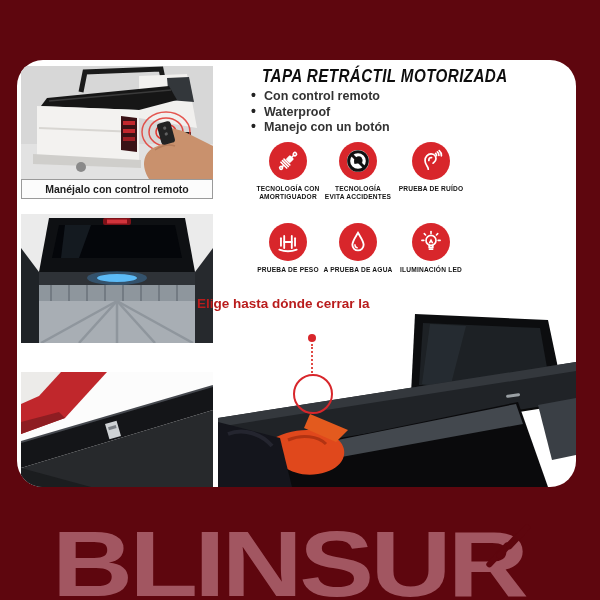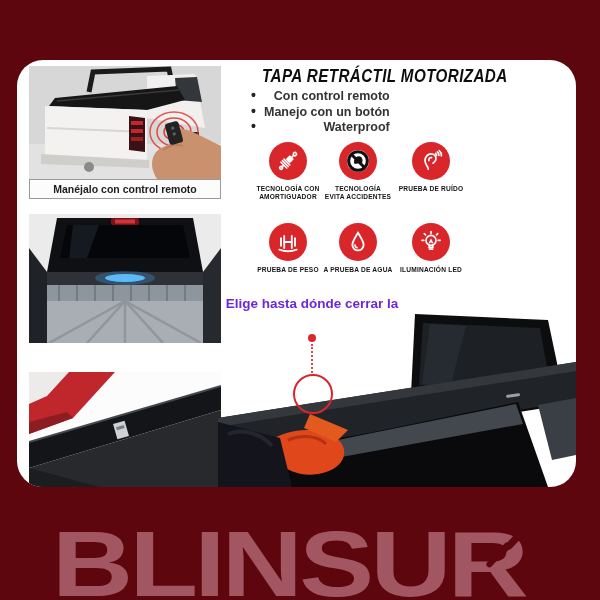--- a/index.html
+++ b/index.html
@@ -1,39 +1,39 @@
 <!DOCTYPE html>
 <html><head>
 <meta charset="utf-8">
 <style>
   html,body{margin:0;padding:0;}
   .stage{position:relative;width:600px;height:600px;overflow:hidden;background:#5e060e;
          font-family:"Liberation Sans", sans-serif;}
   .card{position:absolute;left:17px;top:60px;width:559px;height:427px;background:#ffffff;
         border-radius:26px;overflow:hidden;}
   
-  .pbox{position:absolute;left:12px;width:192px;}
+  .pbox{position:absolute;left:4px;width:192px;}
   .pimg{width:192px;display:block;}
   .caption{height:20px;border:1px solid #9a9a9a;background:#fcfcfc;display:flex;
            align-items:center;justify-content:center;font-size:10.5px;font-weight:700;
            color:#1d1d1d;box-sizing:border-box;}
   
   .title{position:absolute;left:245px;top:5px;font-size:19px;font-weight:800;font-style:italic;
          color:#0d0d0d;white-space:nowrap;transform:scaleX(.8);transform-origin:left top;
          letter-spacing:.5px;}
   .bullets{position:absolute;left:234px;top:29px;margin:0;padding:0;list-style:none;}
   .bullets li{font-size:12.5px;line-height:15.5px;color:#333;font-weight:600;
-              padding-left:13px;position:relative;text-align:right;}
+              padding-left:13px;position:relative;}
   .bullets li::before{content:"•";position:absolute;left:0;top:-1px;color:#222;font-size:14px;}
   .feat{position:absolute;width:92px;text-align:center;}
   .fcirc{width:38px;height:38px;border-radius:50%;background:#d8262b;margin:0 auto 5px auto;
          display:flex;align-items:center;justify-content:center;}
   .flabel{font-size:6.6px;font-weight:700;color:#141414;line-height:8.4px;letter-spacing:.2px;}
-  .note{position:absolute;left:180px;top:236px;width:230px;text-align:center;
-        font-size:13.5px;line-height:16.5px;color:#6d28d9;font-weight:700;}
+  .note{position:absolute;left:180px;top:236px;width:230px;text-align:left;
+        font-size:13.5px;line-height:16.5px;color:#b91c1c;font-weight:700;}
   .dot{position:absolute;left:291px;top:274px;width:8px;height:8px;border-radius:50%;
        background:#d8262b;z-index:5;}
   .dline{position:absolute;left:294px;top:284px;height:29px;width:0;
          border-left:2px dotted #e04a44;z-index:5;}
   .hcircle{position:absolute;left:276px;top:314px;width:36px;height:36px;border-radius:50%;
            border:2px solid #d8262b;z-index:5;}
   .photo-right{position:absolute;left:201px;top:250px;width:358px;height:177px;}
   
   .logo{position:absolute;left:52px;top:518px;font-size:92px;font-weight:800;color:#a25661;
         letter-spacing:-3px;transform:scaleX(1.22);transform-origin:left top;line-height:92px;}
@@ -126,22 +126,22 @@
           <rect x="88" y="54" width="8" height="3" fill="#7a7e84"></rect>
         </g>
         <polygon points="0,96 192,38 192,115 0,115" fill="#27292c"></polygon>
         <polygon points="0,96 0,115 70,115" fill="#1b1d1f"></polygon>
       </svg>
     </div>
 
     <div class="title">TAPA RETRÁCTIL MOTORIZADA</div>
     <ul class="bullets">
       <li>Con control remoto</li>
+      <li>Waterproof</li>
       <li>Manejo con un botón</li>
-      <li>Waterproof</li>
     </ul>
 
     <div class="feat" style="left:225px;top:82px;">
       <div class="fcirc">
         <svg width="26" height="26" viewBox="0 0 24 24">
           <g transform="rotate(45 12 12)" stroke="#fff" fill="none" stroke-width="1.5" stroke-linecap="round">
             <circle cx="12" cy="3" r="1.5"></circle>
               <line x1="12" y1="4.5" x2="12" y2="6.8"></line>
             <rect x="9.3" y="6.8" width="5.4" height="5.6" rx="1" fill="#fff" stroke="none"></rect>
             <line x1="8.2" y1="13.4" x2="15.8" y2="13.4"></line>

